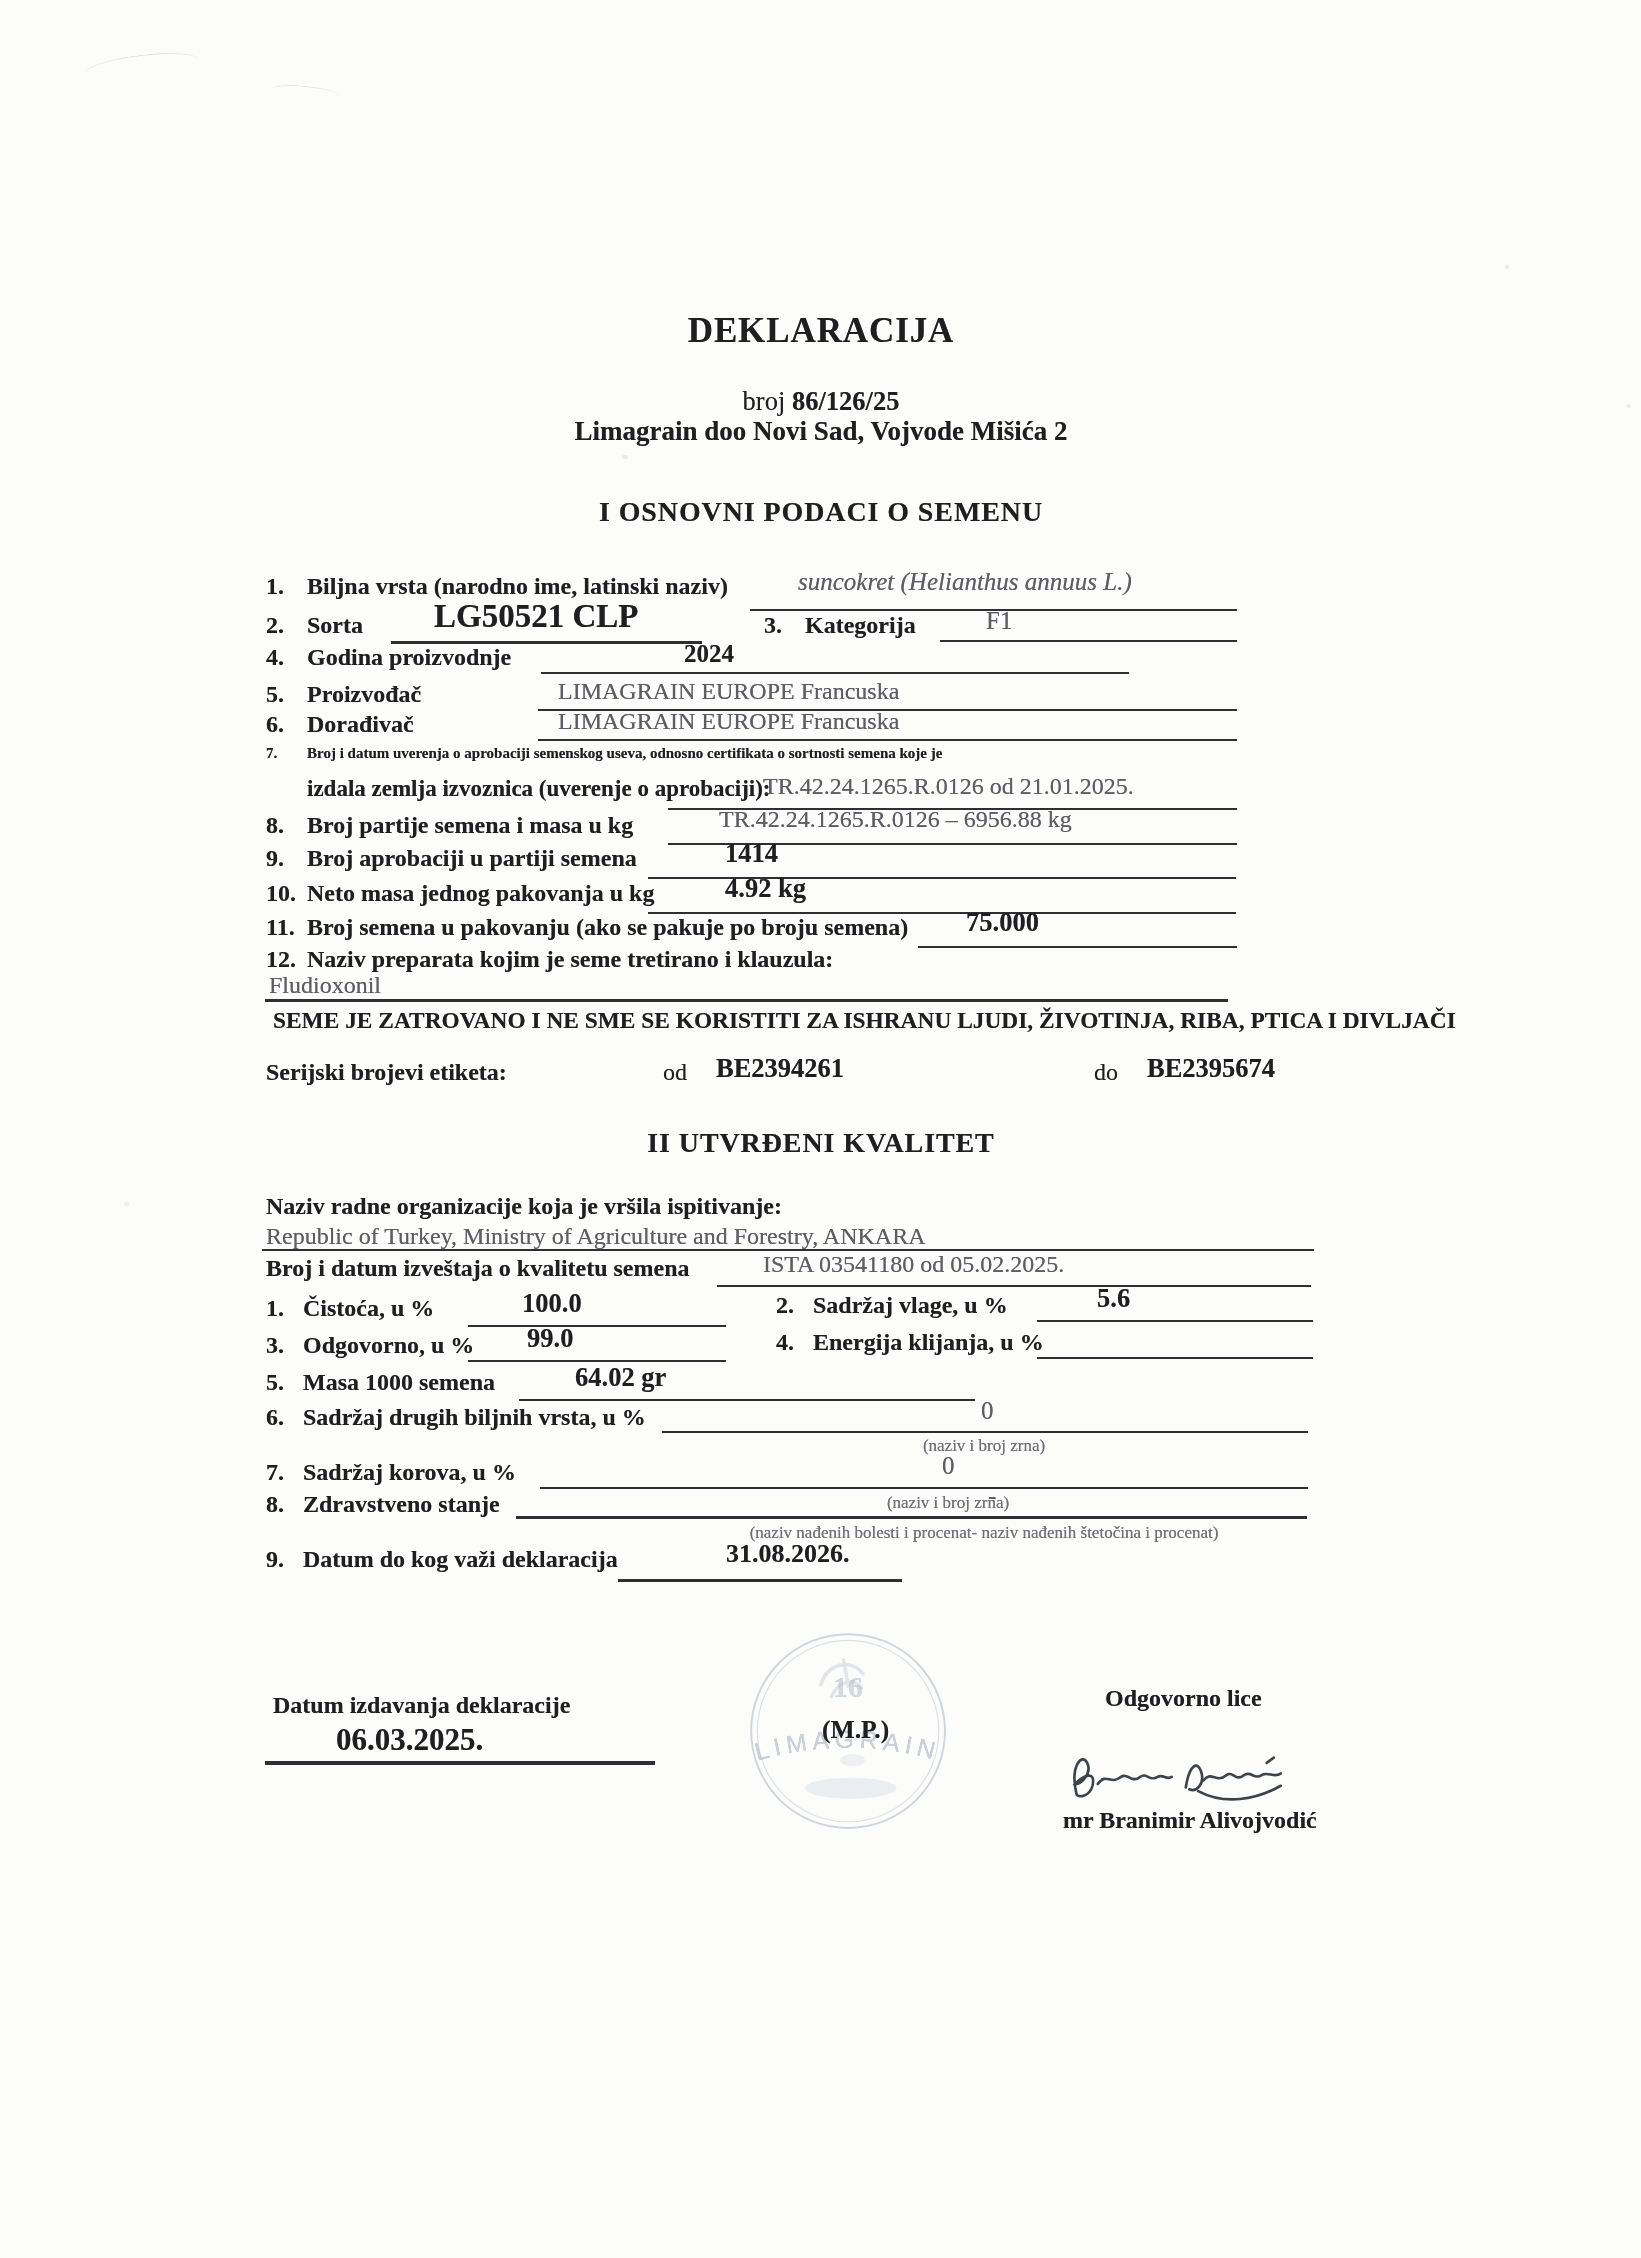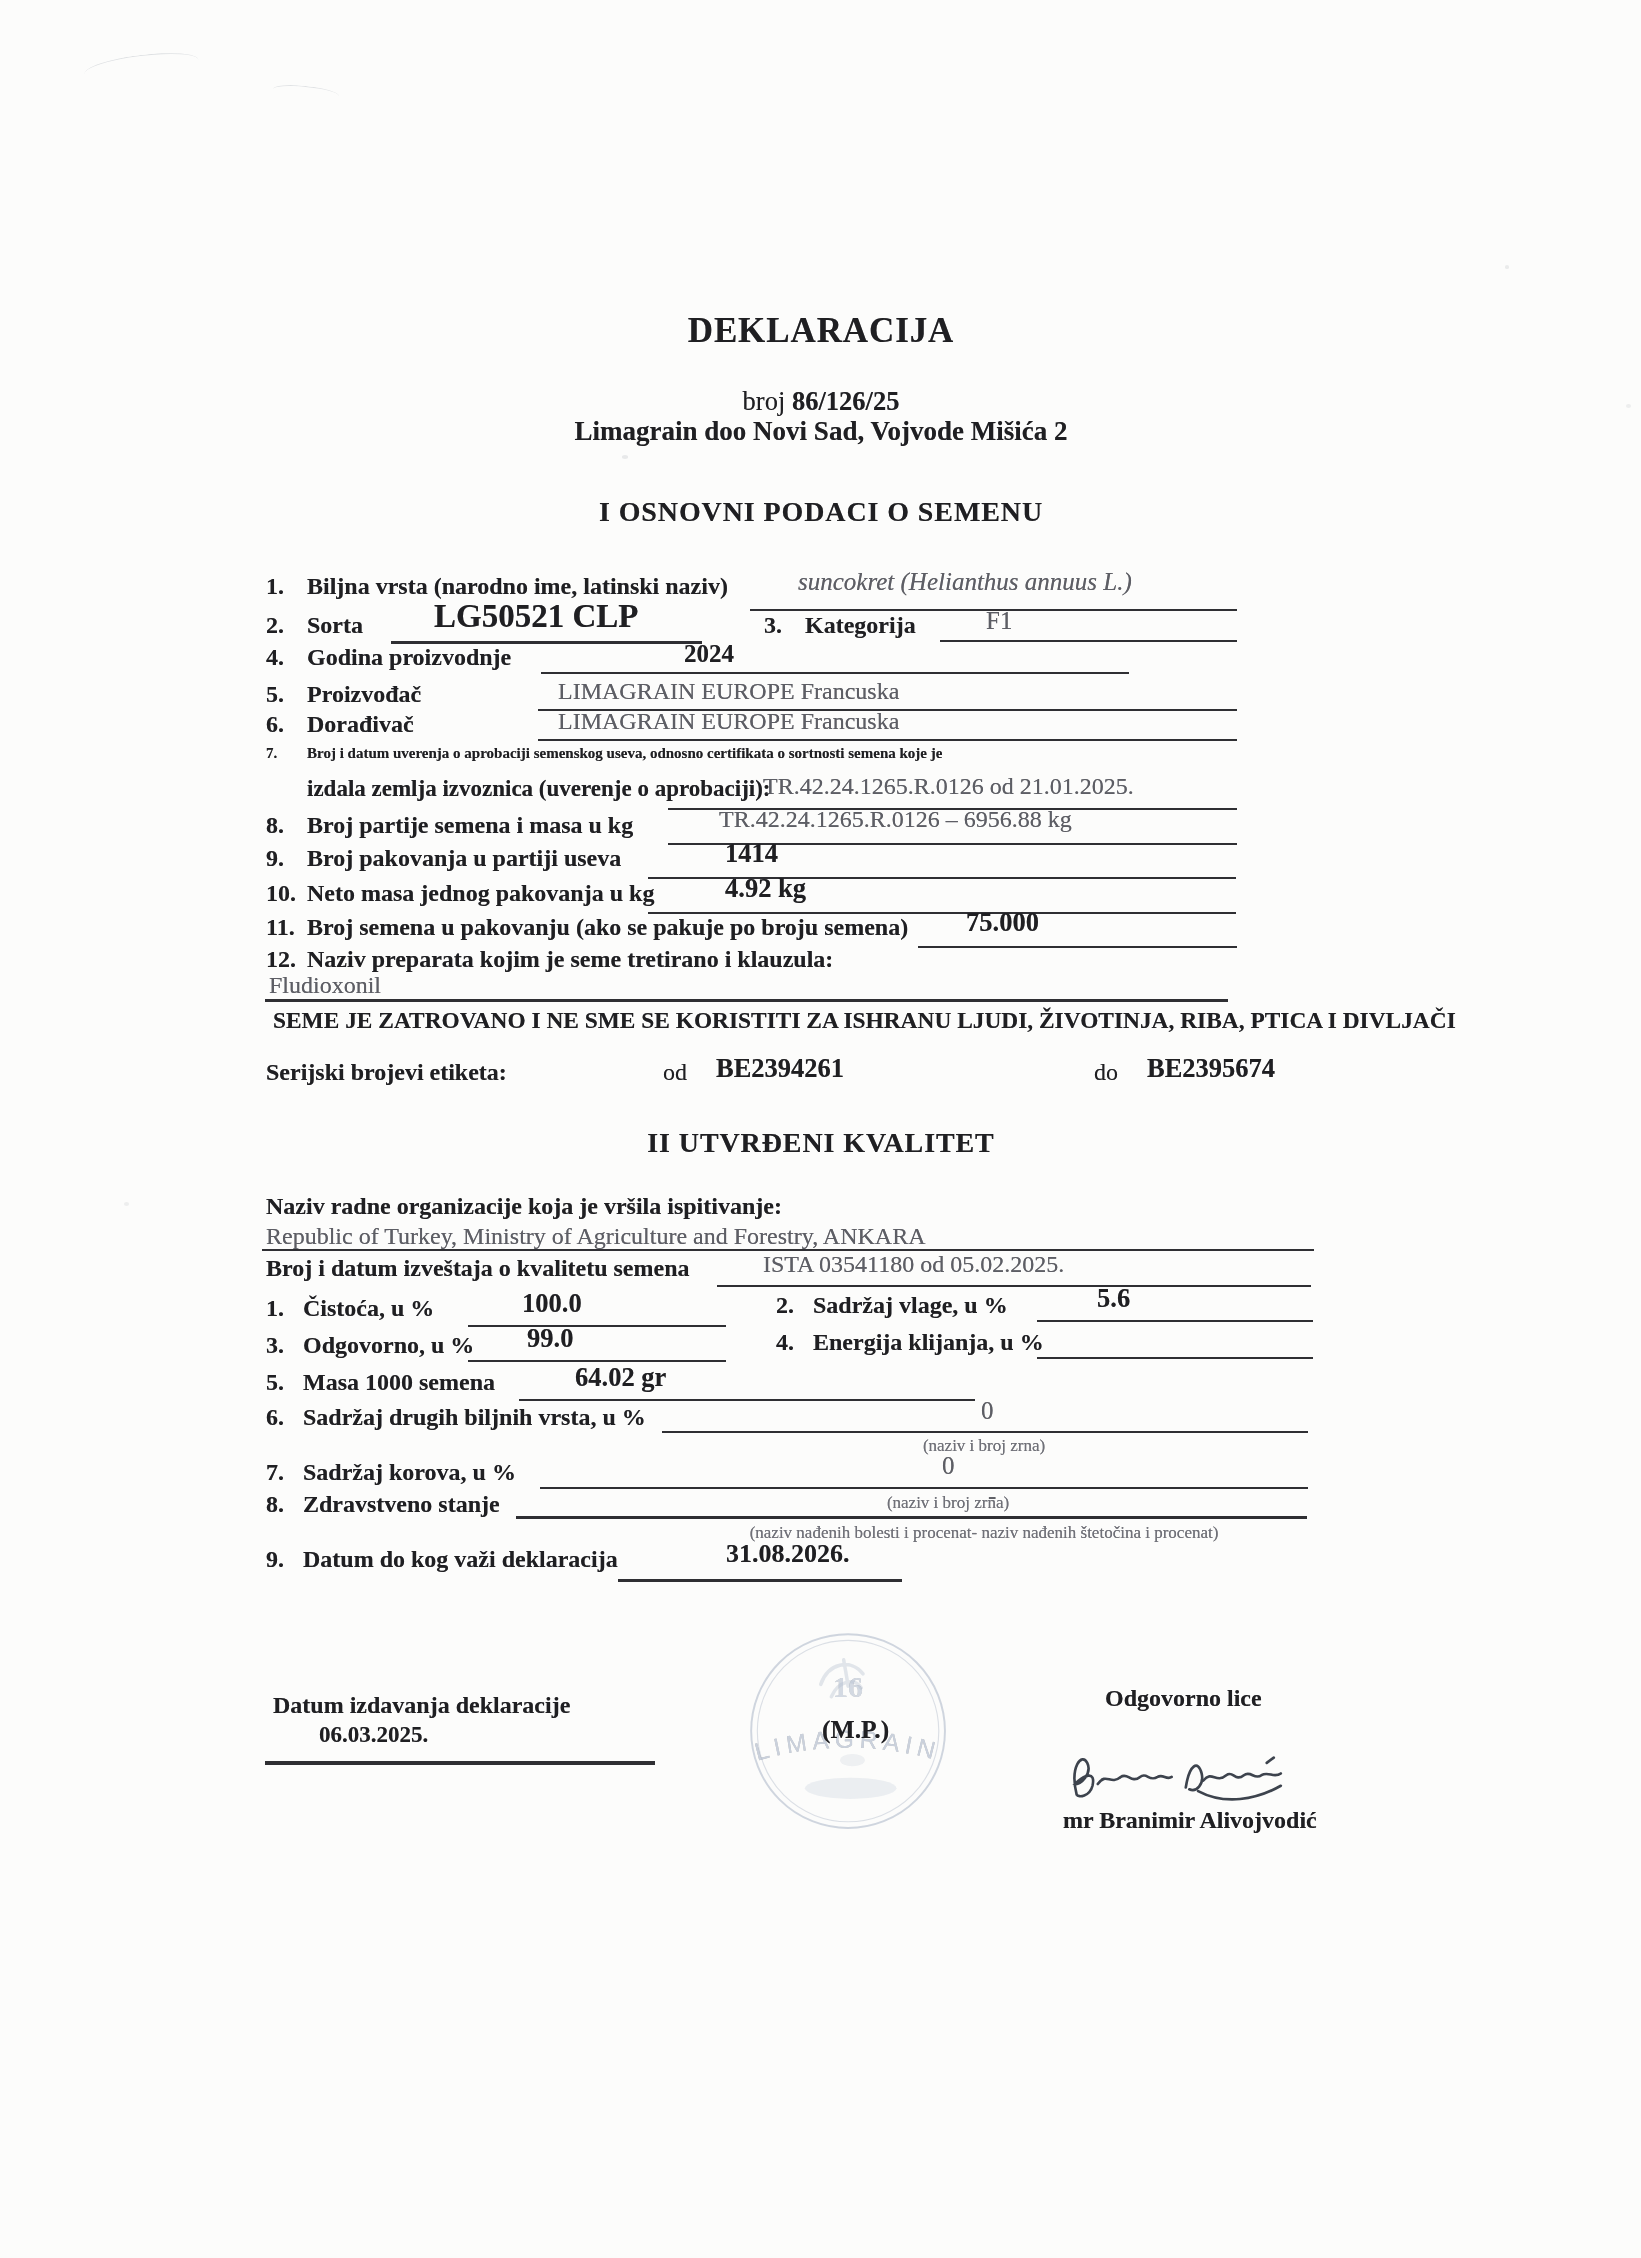--- a/index.html
+++ b/index.html
@@ -88,21 +88,21 @@
   <div class="t fade lbl27" style="left:763px; top:773px;">TR.42.24.1265.R.0126 od 21.01.2025.</div>
   <div class="ln" style="left:668px; top:808px; width:569px;"></div>
 
   <div class="t b lbl27" style="left:266px; top:812px;">
     <span class="num">8.</span><span>Broj partije semena i masa u kg</span>
   </div>
   <div class="t fade lbl27" style="left:719px; top:806px;">TR.42.24.1265.R.0126 – 6956.88 kg</div>
   <div class="ln" style="left:668px; top:843px; width:569px;"></div>
 
   <div class="t b lbl27" style="left:266px; top:845px;">
-    <span class="num">9.</span><span>Broj pakovanja u partiji useva</span>
+    <span class="num">9.</span><span>Broj aprobaciji u partiji semena</span>
   </div>
   <div class="t b" style="left:725px; top:838px; font-size:26.5px;">1414</div>
   <div class="ln" style="left:648px; top:877px; width:588px;"></div>
 
   <div class="t b lbl27" style="left:266px; top:880px;">
     <span class="num">10.</span><span>Neto masa jednog pakovanja u kg</span>
   </div>
   <div class="t b" style="left:725px; top:873px; font-size:26.5px;">4.92 kg</div>
   <div class="ln" style="left:648px; top:912px; width:588px;"></div>
 
@@ -185,21 +185,21 @@
   <div class="ln ln4" style="left:516px; top:1516px; width:791px;"></div>
   <div class="t note" style="left:984px; top:1523px; transform:translateX(-50%);">(naziv nađenih bolesti i procenat- naziv nađenih štetočina i procenat)</div>
 
   <div class="t b lbl27" style="left:266px; top:1546px;">
     <span class="num2">9.</span><span>Datum do kog važi deklaracija</span>
   </div>
   <div class="t b" style="left:726px; top:1539px; font-size:26px;">31.08.2026.</div>
   <div class="ln ln4" style="left:618px; top:1579px; width:284px;"></div>
 
   <div class="t b lbl27" style="left:273px; top:1692px;">Datum izdavanja deklaracije</div>
-  <div class="t b" style="left:319px; top:1722px; font-size:23px;">06.03.2025.</div>
+  <div class="t b" style="left:336px; top:1722px; font-size:31px;">06.03.2025.</div>
   <div class="ln ln5" style="left:265px; top:1761px; width:390px;"></div>
 
   <svg style="left:745px; top:1628px;" width="207" height="207" viewBox="0 0 235 235">
     <circle cx="117" cy="117" r="110" fill="none" stroke="#a9b5c6" stroke-width="2.2" opacity="0.55"></circle>
     <circle cx="117" cy="117" r="103" fill="none" stroke="#a9b5c6" stroke-width="1.3" opacity="0.40"></circle>
     <path d="M86,64 C94,40 120,34 134,52 M98,78 C106,60 124,56 132,68 M112,36 C114,48 116,58 117,66" fill="none" stroke="#aeb9ca" stroke-width="4" opacity="0.35" stroke-linecap="round"></path>
     <text x="100" y="78" font-size="34" fill="#b3becf" opacity="0.55" font-family="Liberation Serif, serif" font-weight="bold">16</text>
     <defs>
       <path id="stamp-arc" d="M10,152 Q117,120 224,152" fill="none"></path>
     </defs>

